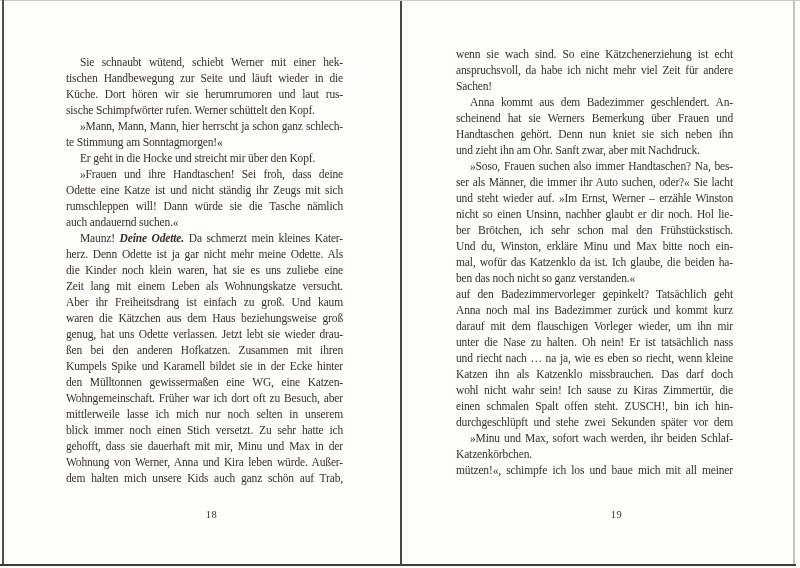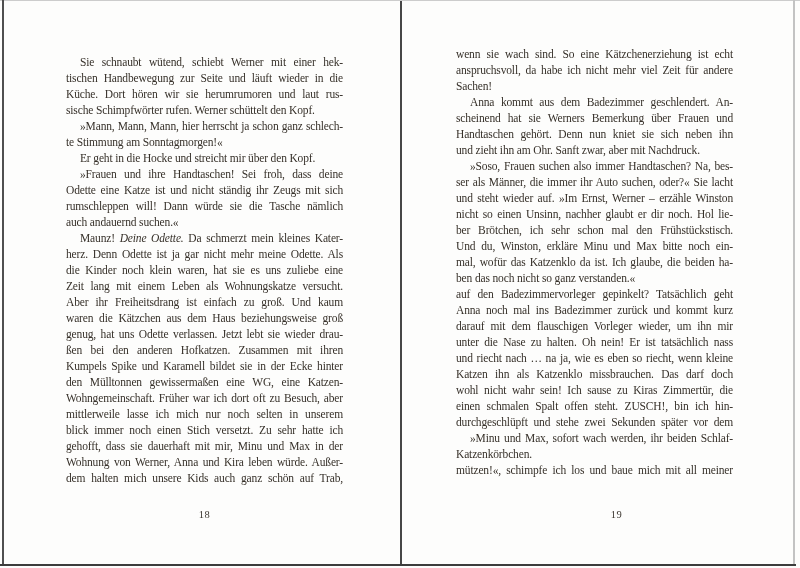--- a/index.html
+++ b/index.html
@@ -28,30 +28,30 @@
     letter-spacing:-0.15px;
   }
   .pagetext.lp{left:66px;margin-top:8px;}
   .pagetext.rp{left:456px;}
   .line{
     line-height:16.04px;height:16.04px;
     text-align:left;
   }
   .line.j{text-align:justify;text-align-last:justify;}
   .line.ind{text-indent:14px;}
-  .line i{font-style:italic;}
+  .line i{font-style:italic;font-weight:bold;}
   
   .pagenum{
     position:absolute;top:508px;width:277px;
     text-align:center;
     font-size:10.5px;line-height:14px;
     color:var(--page-number,#3d3832);
     letter-spacing:0.6px;
   }
-  .pagenum.lp{left:66px;}
+  .pagenum.lp{left:73px;}
   .pagenum.rp{left:478px;}
 </style>
 </head>
 <body>
 
 <div class="spread">
 
   <div class="edge top"></div>
   <div class="edge left"></div>
   <div class="edge spine"></div>

